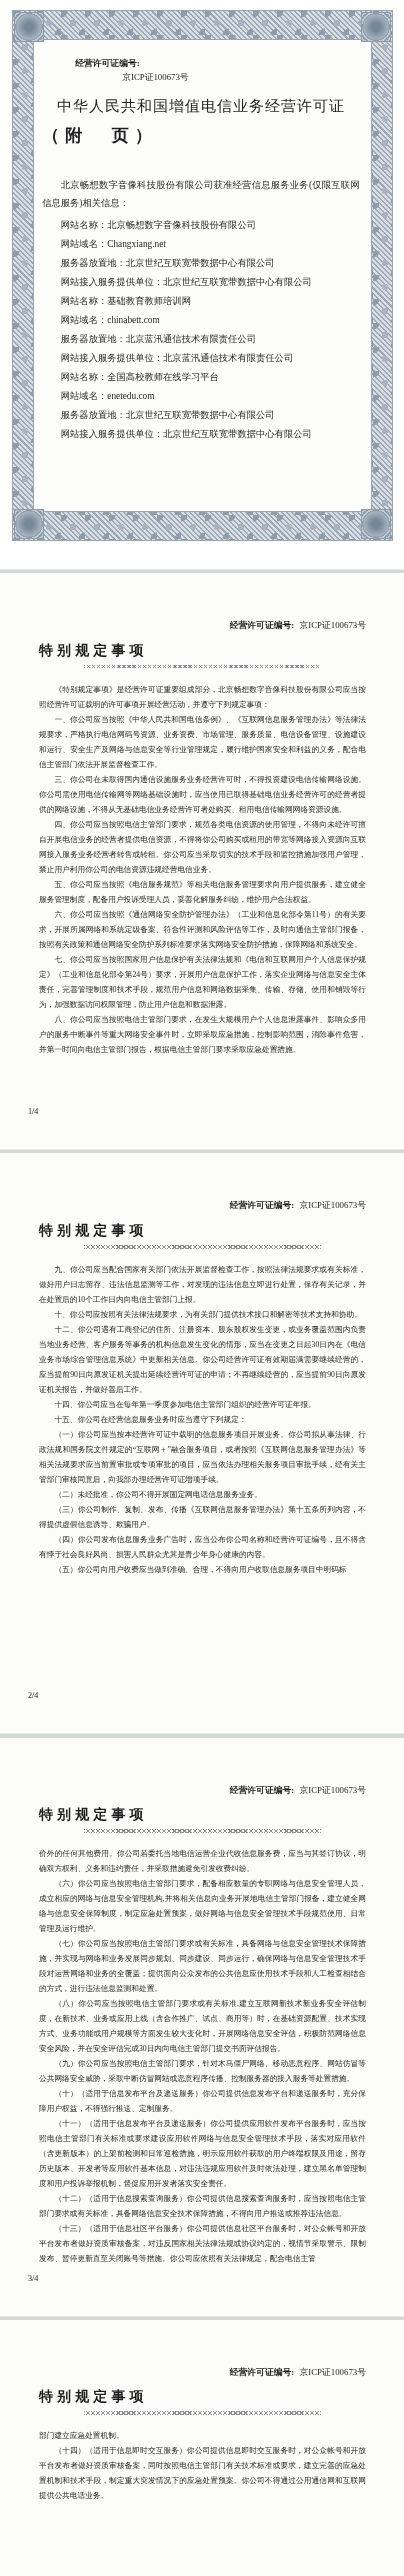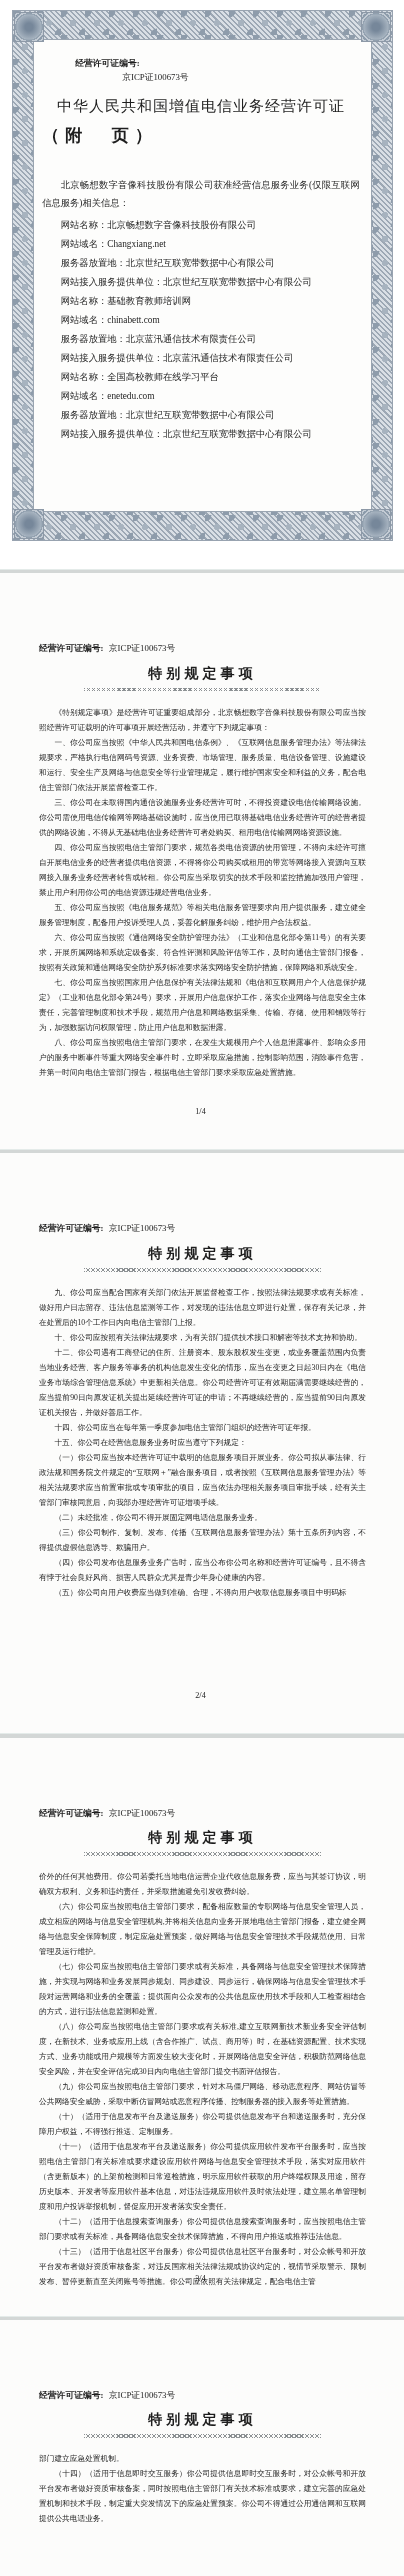--- a/index.html
+++ b/index.html
@@ -60,36 +60,36 @@
   .sp-page{
     position:relative;
     box-sizing:border-box;
     background:#fcfcfb;
     padding:0 39px;
   }
   .sp-page.h1{height:576px;}
   .sp-page.h2{height:580px;}
   .sp-page.h3{height:578px;}
   .sp-page.h4{height:554px;}
-  .sp-header{padding-top:70px;font-size:8.8px;}
+  .sp-header{padding-top:47px;font-size:8.8px;text-align:right;}
   .sp-license-label{font-weight:bold;}
   .sp-license-number{font-weight:normal;margin-left:3.1px;}
-  .sp-title{margin:9.3px 0 0 0;text-align:center;font-size:14px;font-weight:bold;letter-spacing:4.1px;}
+  .sp-title{margin:9.3px 0 0 0;font-size:14px;font-weight:bold;letter-spacing:4.1px;}
   .zigzag{
     width:237px;height:3.6px;margin:5.2px auto 0 auto;
     background:
       repeating-linear-gradient(135deg, rgba(130,135,138,.9) 0 1px, rgba(0,0,0,0) 1px 3.6px),
       repeating-linear-gradient(45deg, rgba(130,135,138,.9) 0 1px, rgba(0,0,0,0) 1px 3.6px);
   }
   .sp-body{margin-top:13.4px;font-size:7.7px;line-height:15px;text-align:justify;}
   .sp-body p{margin:0;text-indent:2em;}
   .sp-body p.cont{text-indent:0;}
   .page-num{
     position:absolute;left:0;right:4px;bottom:33px;
-    text-align:center;font-size:8.2px;color:#222;
+    font-size:8.2px;color:#222;padding-left:28px;
   }
 </style>
 </head>
 <body>
 
 <div class="cert">
   <div class="cert-corner tl"></div>
   <div class="cert-corner tr"></div>
   <div class="cert-corner bl"></div>
   <div class="cert-corner br"></div>

